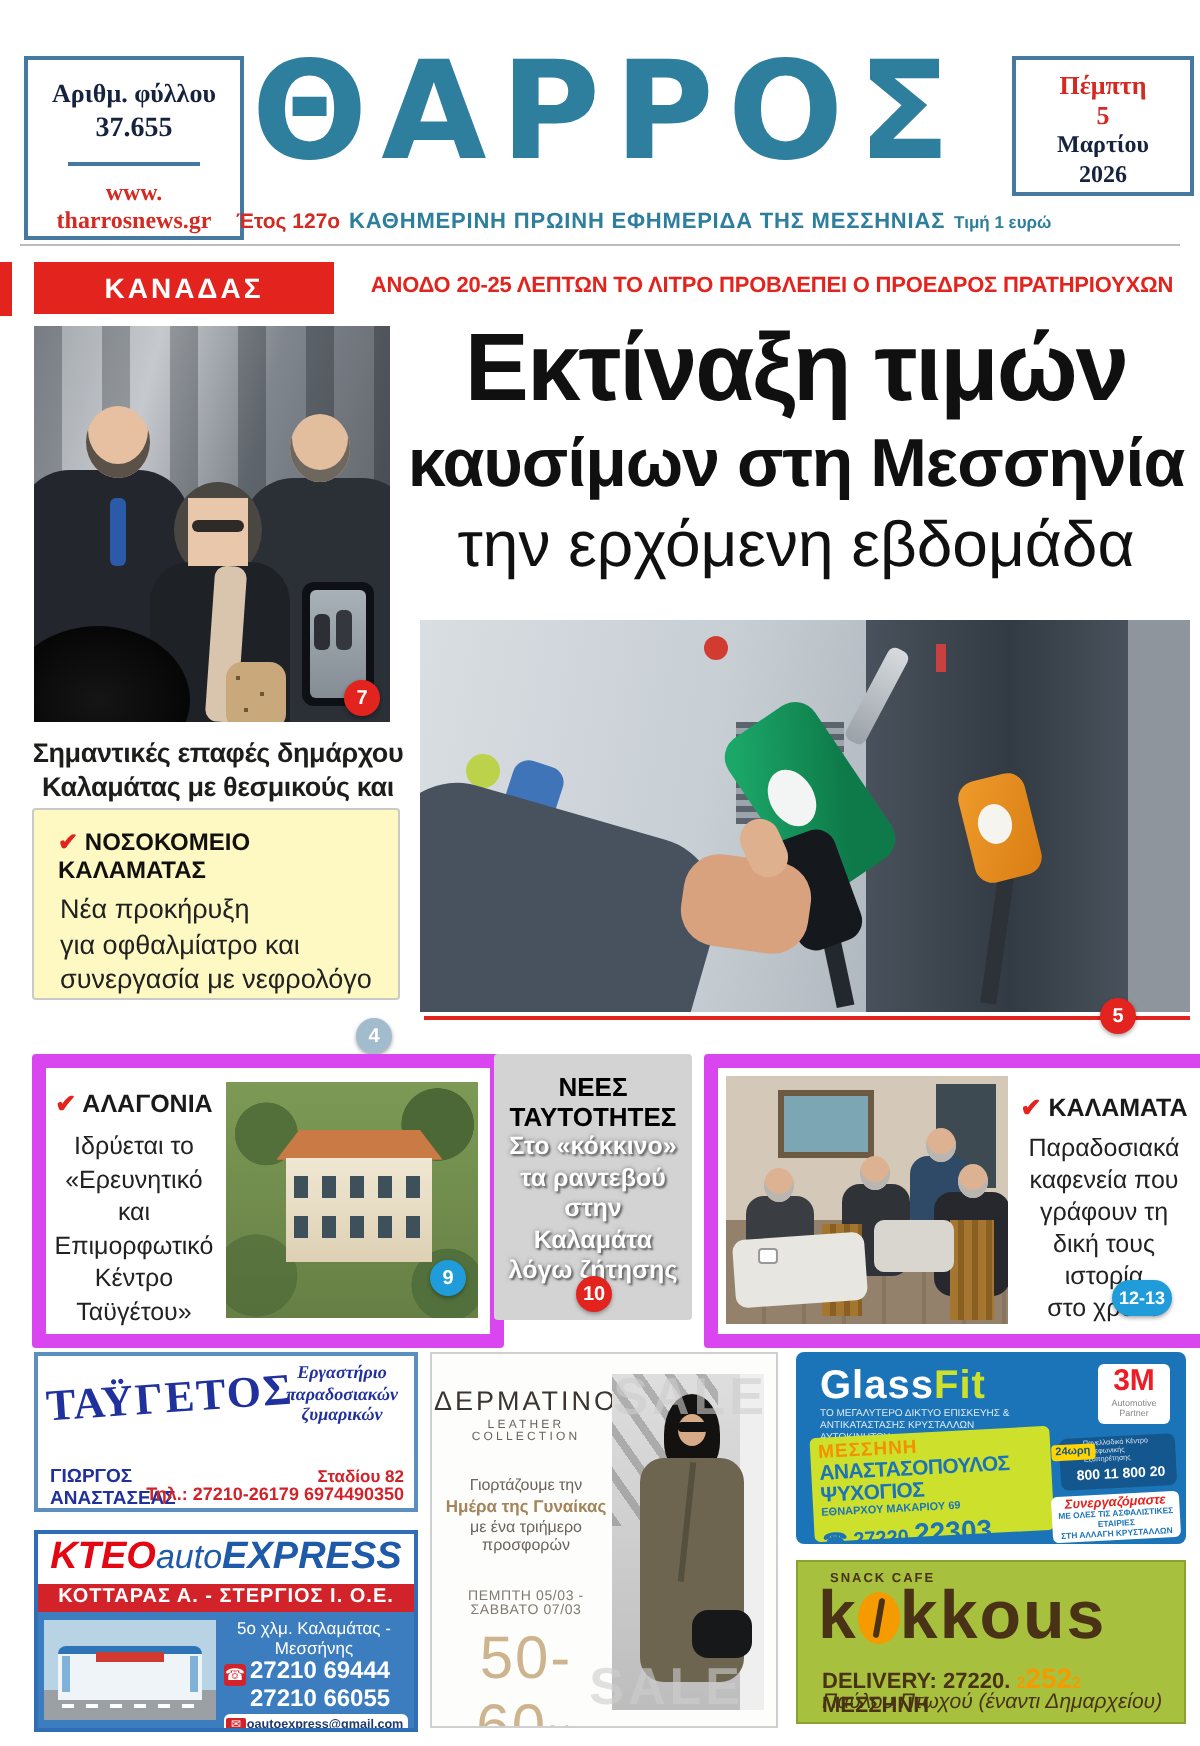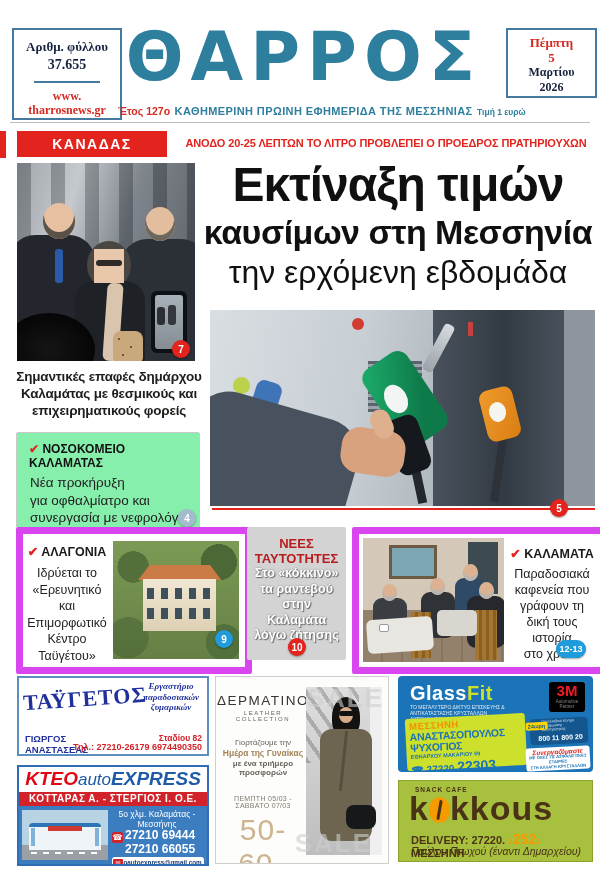--- a/index.html
+++ b/index.html
@@ -72,21 +72,21 @@
       radial-gradient(circle 3px at 10px 24px,#6b5636 40%,transparent 41%),#c9a87b;border-radius:8px;}
   #selfie-photo .fur{left:-14px;top:150px;width:92px;height:74px;background:radial-gradient(#151515,#000);border-radius:50%;}
   #selfie-photo .phone{right:8px;top:128px;width:36px;height:62px;background:#0d1116;border-radius:6px;}
   #selfie-photo .phone .scr{position:absolute;inset:4px;background:linear-gradient(#a8b0b8,#848c94);border-radius:3px;}
   #selfie-photo .phone .fg1{position:absolute;left:6px;top:16px;width:8px;height:18px;background:#2c3036;border-radius:3px;}
   #selfie-photo .phone .fg2{position:absolute;left:17px;top:14px;width:8px;height:20px;background:#34383e;border-radius:3px;}
   #badge-7{left:172px;top:340px;}
   #canada-caption{left:12px;top:368px;width:194px;text-align:center;font-weight:bold;
       font-size:13.5px;line-height:17px;color:#1d1d1b;letter-spacing:-.2px;}
 
-  #hospital-box{left:16px;top:432px;width:182px;height:94px;border:1px solid #c9c9c9;border-radius:2px;background:#86efac;}
+  #hospital-box{left:16px;top:404px;width:182px;height:94px;border:1px solid #c9c9c9;border-radius:2px;background:#fef9c3;}
   .check{color:#e3231d;font-weight:bold;}
   #hospital-box .title{padding:9px 6px 3px 12px;font-size:12px;font-weight:bold;color:#111;}
   #hospital-box .body{padding:1px 6px 0 13px;font-size:13.5px;line-height:17.5px;color:#222;}
   #badge-4{left:178px;top:509px;}
 
   
   #pump-photo{left:210px;top:310px;width:385px;height:196px;overflow:hidden;
      background:linear-gradient(100deg,#d9dee2 0%,#c7ced4 38%,#b0b8bf 62%,#9aa2ab 100%);}
   #pump-photo .panel{position:absolute;left:58%;top:0;width:34%;height:100%;
      background:linear-gradient(90deg,#49525c,#323a43 55%,#49525c);}
@@ -128,21 +128,21 @@
        linear-gradient(#7c9a55,#667f45);}
   #alagonia-photo .bld{position:absolute;left:24%;top:32%;width:58%;height:44%;background:linear-gradient(#f0e7d3,#ddd0b4);}
   #alagonia-photo .roof{position:absolute;left:20%;top:20%;width:66%;height:13%;background:#c97a45;
      clip-path:polygon(0 100%,100% 100%,86% 0,14% 0);}
   #alagonia-photo .w1,#alagonia-photo .w2{position:absolute;left:27%;width:52%;height:9%;
      background:repeating-linear-gradient(90deg,#3e505a 0 7px,transparent 7px 14px);}
   #alagonia-photo .w1{top:40%;} #alagonia-photo .w2{top:57%;}
   #badge-9{left:215px;top:630px;}
 
   #ids-box{left:247px;width:99px;background:#d3d3d3;border:none;text-align:center;}
-  #ids-box .title{color:#b91c1c;font-weight:bold;font-size:13px;line-height:15px;margin-top:9px;}
+  #ids-box .title{color:#000000;font-weight:bold;font-size:13px;line-height:15px;margin-top:9px;}
   #ids-box .line{color:#fff;font-weight:bold;font-size:12.5px;line-height:15.5px;
       text-shadow:1px 1px 1px #6a6a6a,0 0 2px #7a7a7a;}
   #ids-box .line:first-of-type{margin-top:5px;}
   #badge-10{left:288px;top:638px;}
 
   #kalamata-box{left:352px;width:241px;}
   #cafe-photo{position:absolute;left:4px;top:4px;width:141px;height:124px;overflow:hidden;background:#d4c9b8;}
   #cafe-photo .floor{position:absolute;left:0;bottom:0;width:100%;height:42%;
      background:repeating-linear-gradient(90deg,#93816c 0 18px,#87755f 18px 20px);}
   #cafe-photo .frame{position:absolute;left:26px;top:7px;width:42px;height:28px;background:#7da6b4;border:3px solid #6d5a42;}
@@ -204,21 +204,21 @@
       font-size:6.3px;color:#1e3a6e;line-height:11px;text-align:center;font-weight:bold;}
   #kteo-ad .mailicon{position:absolute;left:94px;top:52.5px;width:10px;height:8px;background:#d2232a;border-radius:1px;
       color:#fff;font-size:6px;line-height:8px;text-align:center;}
 
   #dermatino-ad{left:215px;top:676px;width:172px;height:186px;border:1px solid #cfcfcf;background:#fdfdfb;overflow:hidden;}
   #dermatino-ad .col{position:absolute;left:0;top:0;width:94px;text-align:center;}
   #dermatino-ad .brand{margin-top:16px;font-size:13.5px;letter-spacing:1.5px;color:#3a3530;}
   #dermatino-ad .sub{font-size:6px;letter-spacing:1.6px;color:#6a645c;margin-top:2px;}
   #dermatino-ad .in1{margin-top:16px;font-size:8px;color:#6a645c;}
   #dermatino-ad .in2{font-size:8.5px;font-weight:bold;color:#a4845a;margin-top:1px;}
-  #dermatino-ad .in3{font-size:8px;color:#6a645c;margin-top:1px;font-weight:bold;}
+  #dermatino-ad .in3{font-size:8px;color:#6a645c;margin-top:1px;}
   #dermatino-ad .dates{margin-top:18px;font-size:7px;color:#807a70;letter-spacing:.3px;}
   #dermatino-ad .disc{margin-top:4px;font-size:30px;font-weight:300;color:#cdb48e;letter-spacing:1px;}
   #dermatino-ad .disc .pct{font-size:15px;}
   #dermatino-photo{position:absolute;right:6px;top:10px;width:76px;height:168px;overflow:hidden;
       background:linear-gradient(#dedede,#bdbdbd);}
   #dermatino-photo .stripes{position:absolute;left:0;top:0;width:70%;height:45%;
       background:repeating-linear-gradient(55deg,rgba(90,90,90,.35) 0 4px,transparent 4px 13px);}
   #dermatino-photo .pillar{position:absolute;right:0;top:0;width:16%;height:100%;background:#efefef;}
   #dermatino-photo .hair{position:absolute;left:26px;top:10px;width:28px;height:40px;border-radius:50% 50% 40% 40%;background:#141210;}
   #dermatino-photo .face{position:absolute;left:33px;top:20px;width:14px;height:16px;border-radius:50%;background:#d8ab88;}
@@ -227,21 +227,21 @@
   #dermatino-photo .lapel{position:absolute;left:36px;top:44px;width:3px;height:60px;background:#55503e;transform:rotate(6deg);}
   #dermatino-photo .bag{position:absolute;left:40px;top:118px;width:30px;height:24px;border-radius:8px;background:#17181a;}
   #dermatino-ad .sale-wm{position:absolute;font-weight:bold;font-size:26px;letter-spacing:2px;color:rgba(205,205,205,.6);z-index:3;padding-left:18px;}
   #dermatino-ad .sale-top{right:4px;top:6px;}
   #dermatino-ad .sale-bot{right:16px;bottom:4px;}
 
   #glassfit-ad{left:398px;top:676px;width:195px;height:96px;background:#1c74b8;border-radius:4px;overflow:hidden;}
   #glassfit-ad .brand{position:absolute;left:12px;top:6px;font-weight:bold;font-size:20px;letter-spacing:.5px;}
   #glassfit-ad .brand .g{color:#fff;} #glassfit-ad .brand .f{color:#cde02b;}
   #glassfit-ad .slogan{position:absolute;left:12px;top:28px;width:110px;font-size:5px;color:#dfe9f2;line-height:6px;}
-  #glassfit-ad .tm-box{position:absolute;right:8px;top:6px;width:36px;height:30px;background:#000000;border-radius:3px;text-align:center;}
+  #glassfit-ad .tm-box{position:absolute;right:8px;top:6px;width:36px;height:30px;background:#ffffff;border-radius:3px;text-align:center;}
   #glassfit-ad .tm{color:#ee1c25;font-weight:bold;font-size:15px;line-height:17px;}
   #glassfit-ad .tm-sub{color:#888;font-size:4.5px;line-height:5px;}
   #glassfit-ad .panel{position:absolute;left:8px;top:40px;width:120px;height:52px;background:#cde02b;
       border-radius:3px;transform:rotate(-3deg);padding:2px 4px;box-sizing:border-box;}
   #glassfit-ad .city{color:#f39200;font-weight:bold;font-size:9.5px;letter-spacing:.5px;}
   #glassfit-ad .nm{color:#1c74b8;font-weight:bold;font-size:10.5px;line-height:11px;letter-spacing:-.3px;}
   #glassfit-ad .street{color:#1c74b8;font-size:5.5px;font-weight:bold;}
   #glassfit-ad .phone{color:#1c74b8;font-weight:bold;font-size:10px;margin-top:1px;}
   #glassfit-ad .phone .big{font-size:14px;}
   #glassfit-ad .hotline{position:absolute;left:132px;top:42px;width:58px;height:26px;background:#14578f;border-radius:4px;

